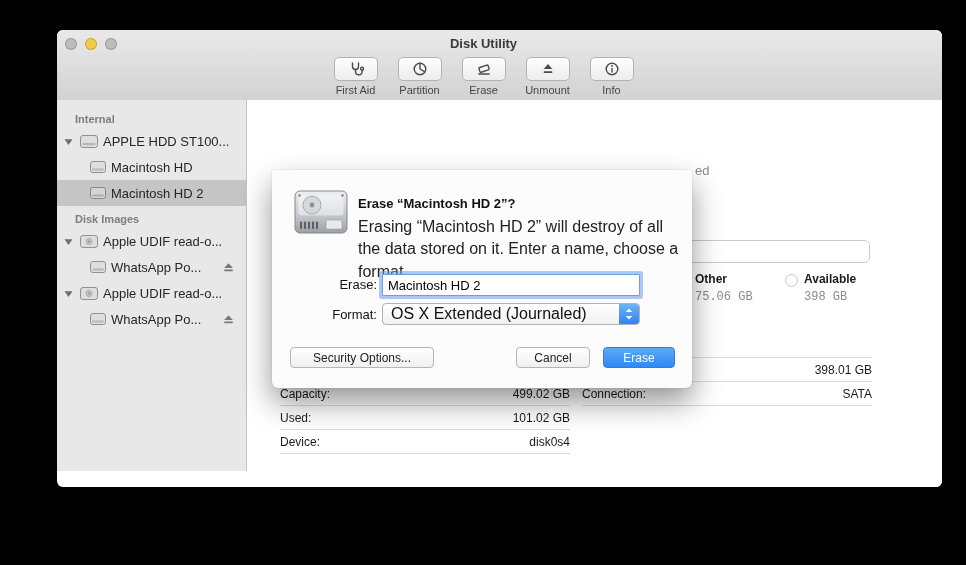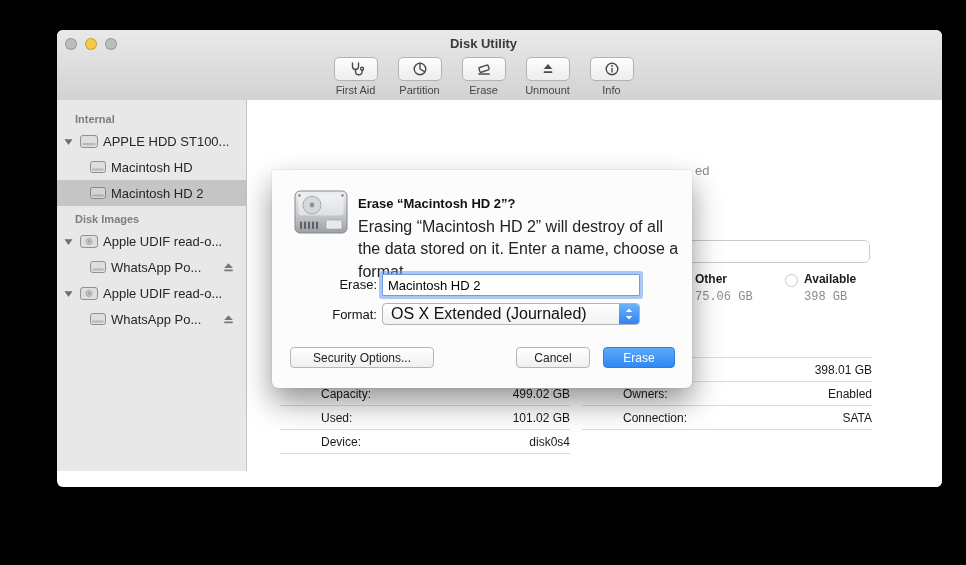--- a/index.html
+++ b/index.html
@@ -52,21 +52,21 @@
   .legend-dot{position:absolute;width:13px;height:13px;border-radius:50%;box-sizing:border-box;}
   .legend-dot.available{border:1px solid #c6c6c6;}
   .legend-name{position:absolute;font-size:12px;font-weight:bold;color:#1c1c1c;text-align:right;}
   .legend-size{position:absolute;font-size:12px;color:#8b8b8b;font-family:Liberation Mono, monospace;}
 
   .info-table{position:absolute;left:33px;top:257px;width:592px;display:grid;
               grid-template-columns:290px 290px;column-gap:12px;}
   .info-col{border-top:1px solid #dcdcdc;}
   .info-row{height:23px;display:flex;align-items:center;justify-content:space-between;
             border-bottom:1px solid #dcdcdc;font-size:12px;color:#1a1a1a;}
-  .info-label{white-space:nowrap;margin-left:41px;}
+  .info-label{white-space:nowrap;}
   .info-value{white-space:nowrap;text-align:right;}
 
   
   .sheet{position:absolute;left:215px;top:70px;width:420px;height:218px;background:#fcfcfc;
          border-radius:0 0 6px 6px;box-shadow:0 14px 30px rgba(0,0,0,.42),0 0 1px rgba(0,0,0,.35);
          z-index:10;}
   .sheet-icon{position:absolute;left:20px;top:16px;}
   .sheet-title{position:absolute;left:86px;top:26px;font-size:13px;font-weight:bold;color:#111;}
   .sheet-msg{position:absolute;left:86px;top:46px;width:322px;font-size:16px;line-height:1.4;color:#222;}
   .fld-label{position:absolute;left:0;width:105px;text-align:right;font-size:13px;color:#111;}
@@ -303,24 +303,20 @@
               <span class="info-label">Device:</span>
               <span class="info-value">disk0s4</span>
             </div>
           </div>
           <div class="info-col">
             <div class="info-row">
               <span class="info-label">Available:</span>
               <span class="info-value">398.01 GB</span>
             </div>
             <div class="info-row">
-              <span class="info-label">Owners:</span>
-              <span class="info-value">Enabled</span>
-            </div>
-            <div class="info-row">
               <span class="info-label">Connection:</span>
               <span class="info-value">SATA</span>
             </div>
           </div>
         </div>
       </div>
 
       <div class="sheet">
         <div class="sheet-icon">
           <svg width="58" height="54" viewBox="0 0 58 54">

